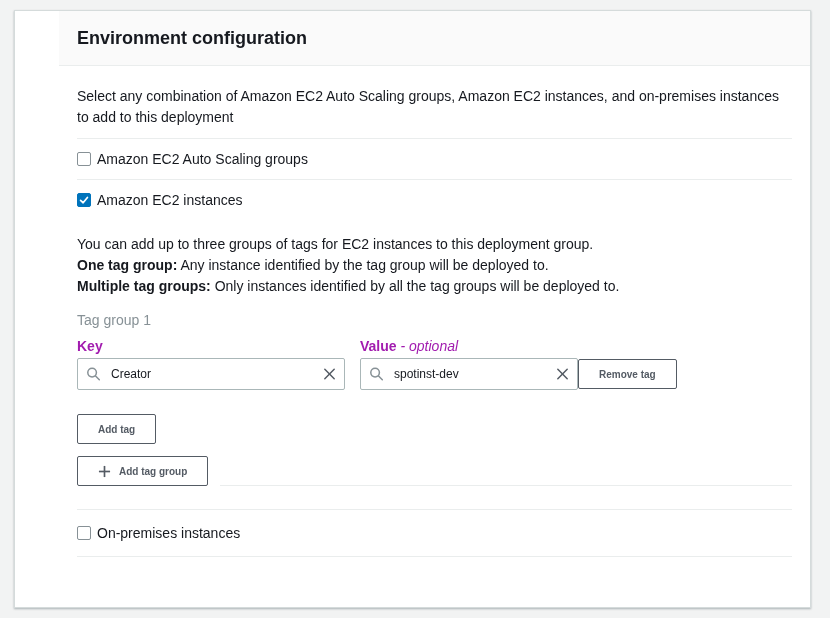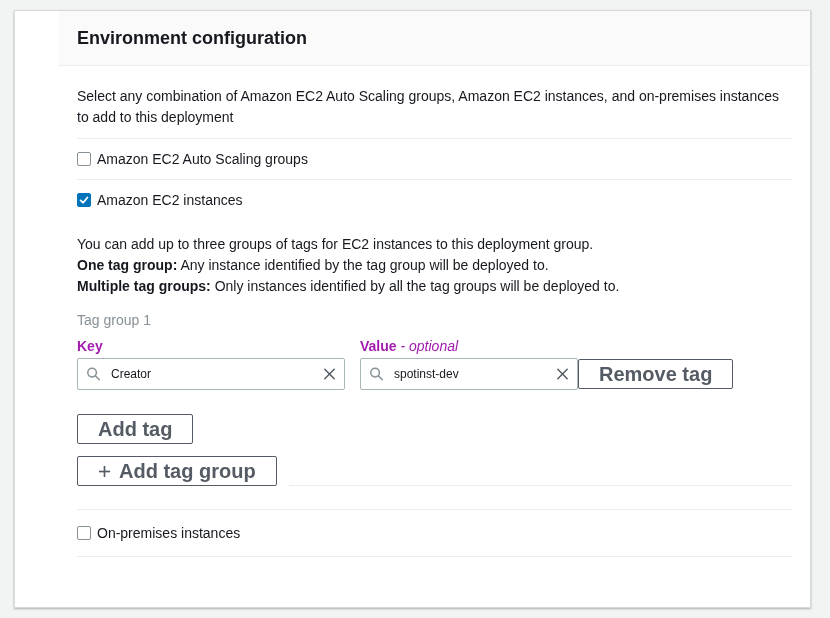--- a/index.html
+++ b/index.html
@@ -127,21 +127,21 @@
   .btn {
     display: inline-flex;
     align-items: center;
     justify-content: center;
     height: 30px;
     padding: 0 20px;
     background: #ffffff;
     border: 1px solid #545b64;
     border-radius: 2px;
     color: #545b64;
-    font-size: 20px;
+    font-size: 10px;
     font-weight: 700;
     font-family: "Liberation Sans", "DejaVu Sans", sans-serif;
     cursor: pointer;
     white-space: nowrap;
   }
   .add-tag-btn { margin-top: 24px; }
   .add-group-row {
     display: flex;
     align-items: flex-end;
     margin-top: 12px;

